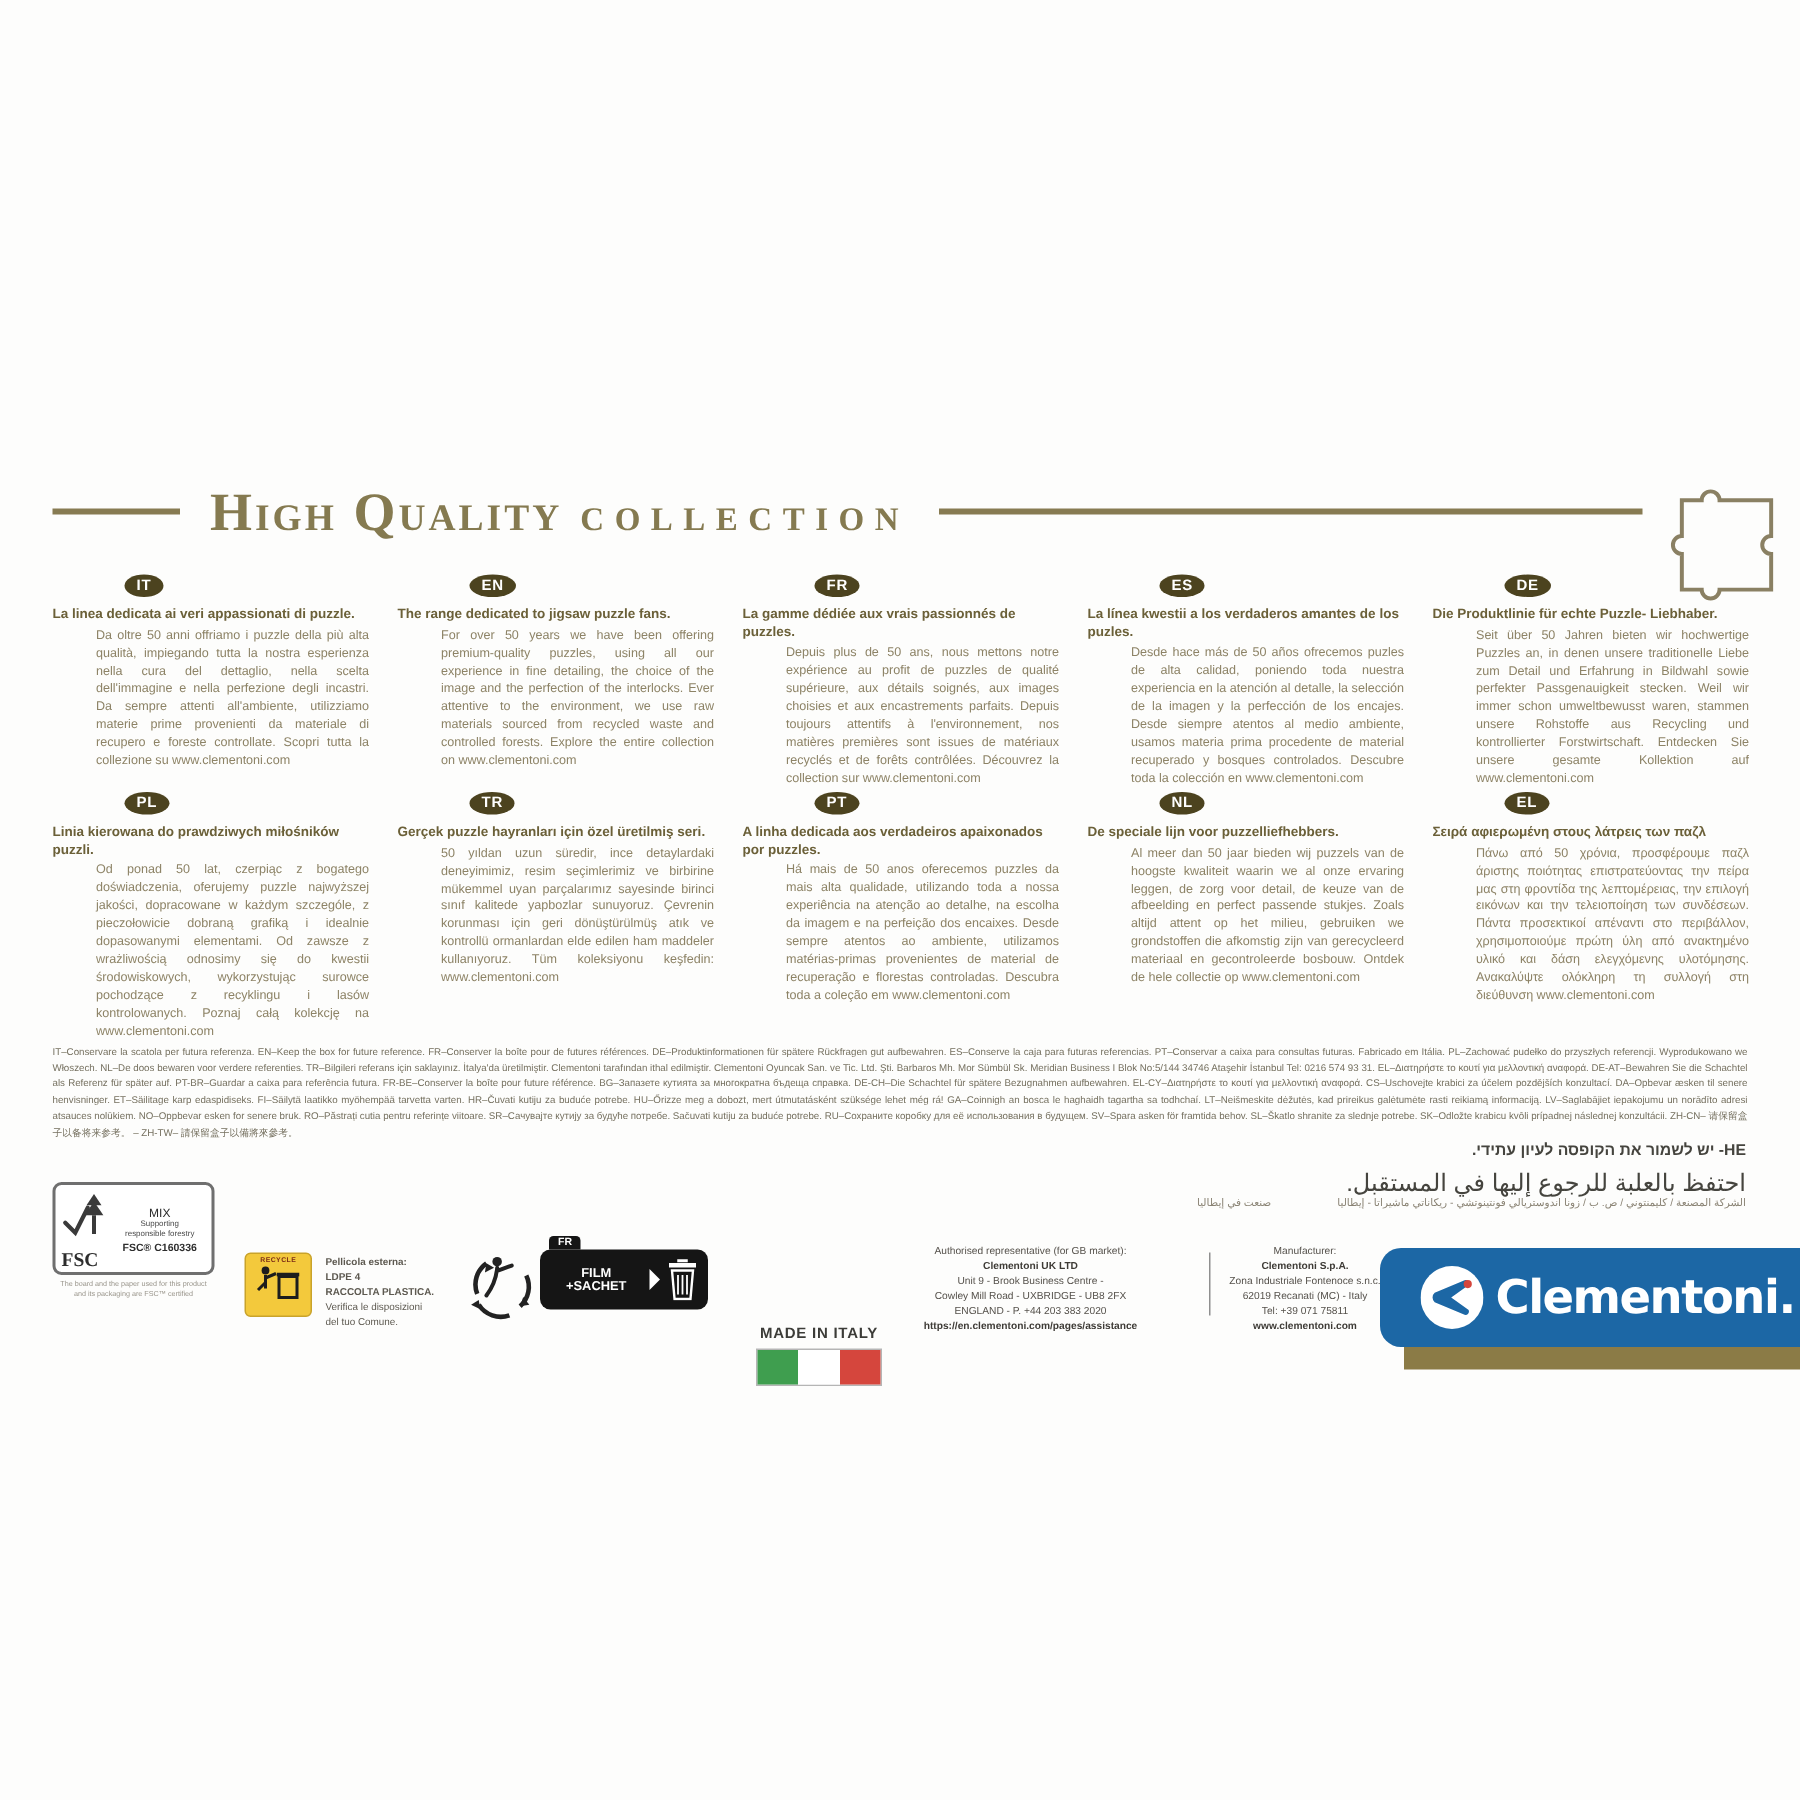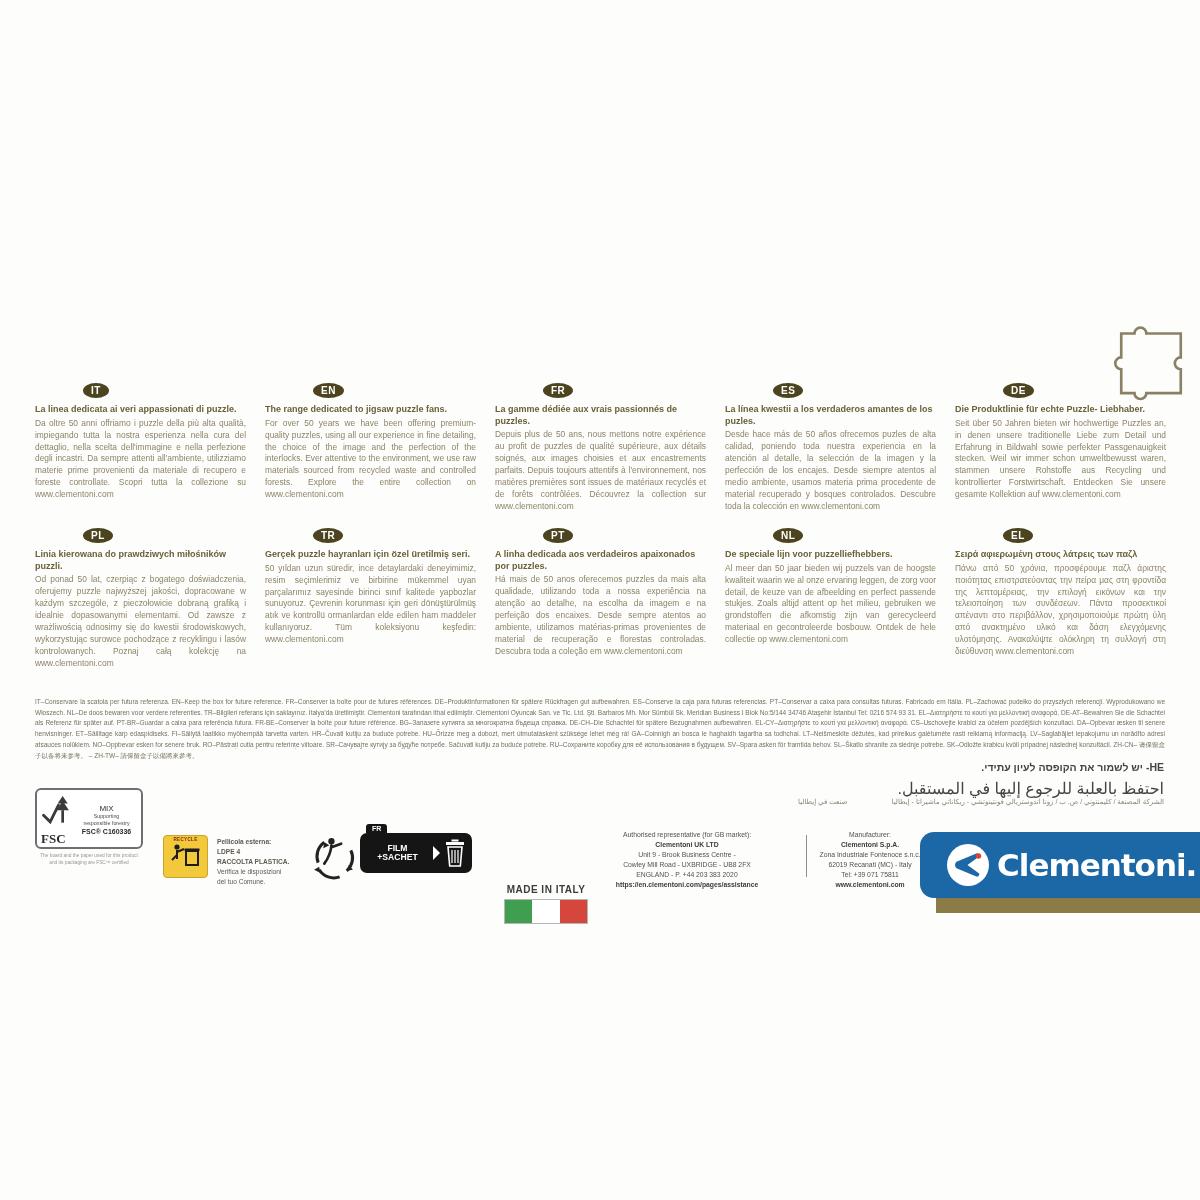--- a/index.html
+++ b/index.html
@@ -19,21 +19,21 @@
   .puzzle-icon { position:absolute; top:314px; left:1108px; }
   
   .lang-grid { position:absolute; left:35px; width:1130px; display:grid;
     grid-template-columns:repeat(5, 211px); column-gap:19px; }
   .row1 { top:380px; }
   .row2 { top:525px; }
   .badge { display:inline-block; background:#4c431f; color:#fff; font-weight:bold;
     font-size:10px; line-height:15px; padding:0 8px; border-radius:50%; min-width:26px;
     text-align:center; letter-spacing:.5px;margin-left:48px; }
   .lh { font-weight:bold; font-size:9px; color:#6b6038; margin:6px 0 2px 0; line-height:1.3; }
-  .lb { font-size:8.4px; color:#8d8366; text-align:justify; line-height:1.42; }
+  .lb { font-size:8.4px; color:#8d8366; text-align:justify; line-height:1.42;margin-left:29px; }
   
   .fp { position:absolute; left:35px; top:697px; width:1130px; font-size:6.5px;
     color:#75705f; text-align:justify; line-height:1.65; margin:0; }
   .heb { position:absolute; right:36px; top:761px; direction:rtl; font-size:10.5px;
     font-weight:bold; color:#45443e; }
   .ara-bold { position:absolute; right:36px; top:779px; direction:rtl; font-size:16px;
     font-weight:normal; color:#45443e; }
   .ara-small { position:absolute; right:36px; top:798px; direction:rtl; font-size:7px;
     color:#8a8374; display:flex; gap:44px; }
   
@@ -74,20 +74,28 @@
   .clem { position:absolute; left:920px; top:832px; width:280px; height:66px; background:#1c67a5;
     border-radius:14px 0 0 14px; display:flex; align-items:center; padding-left:27px; gap:8px; }
   .clem-word { color:#fff; font-family:"DejaVu Sans", sans-serif; font-weight:bold;
     font-size:31px; letter-spacing:-1px; }
 </style>
 </head>
 <body>
 
 <div id="canvas">
 
+  <div class="hdr">
+    <div class="rule-l"></div>
+    <div class="title-wrap">
+      <span class="title-main">High Quality</span>
+      <span class="title-sub">collection</span>
+    </div>
+    <div class="rule-r"></div>
+  </div>
   <div class="puzzle-icon">
     <svg width="86" height="92" viewBox="0 0 130 130">
       <path d="M20,25 H40 a9,9 0 1 1 18,0 H110 V61 a9,9 0 1 0 0,18 V115 H58 a9,9 0 1 1 -18,0 H20 V79 a9,9 0 1 1 0,-18 Z" fill="none" stroke="#8a8063" stroke-width="4"></path>
     </svg>
   </div>
 
   <div class="lang-grid row1">
     <div class="lang">
       <span class="badge">IT</span>
       <div class="lh">La linea dedicata ai veri appassionati di puzzle.</div>

